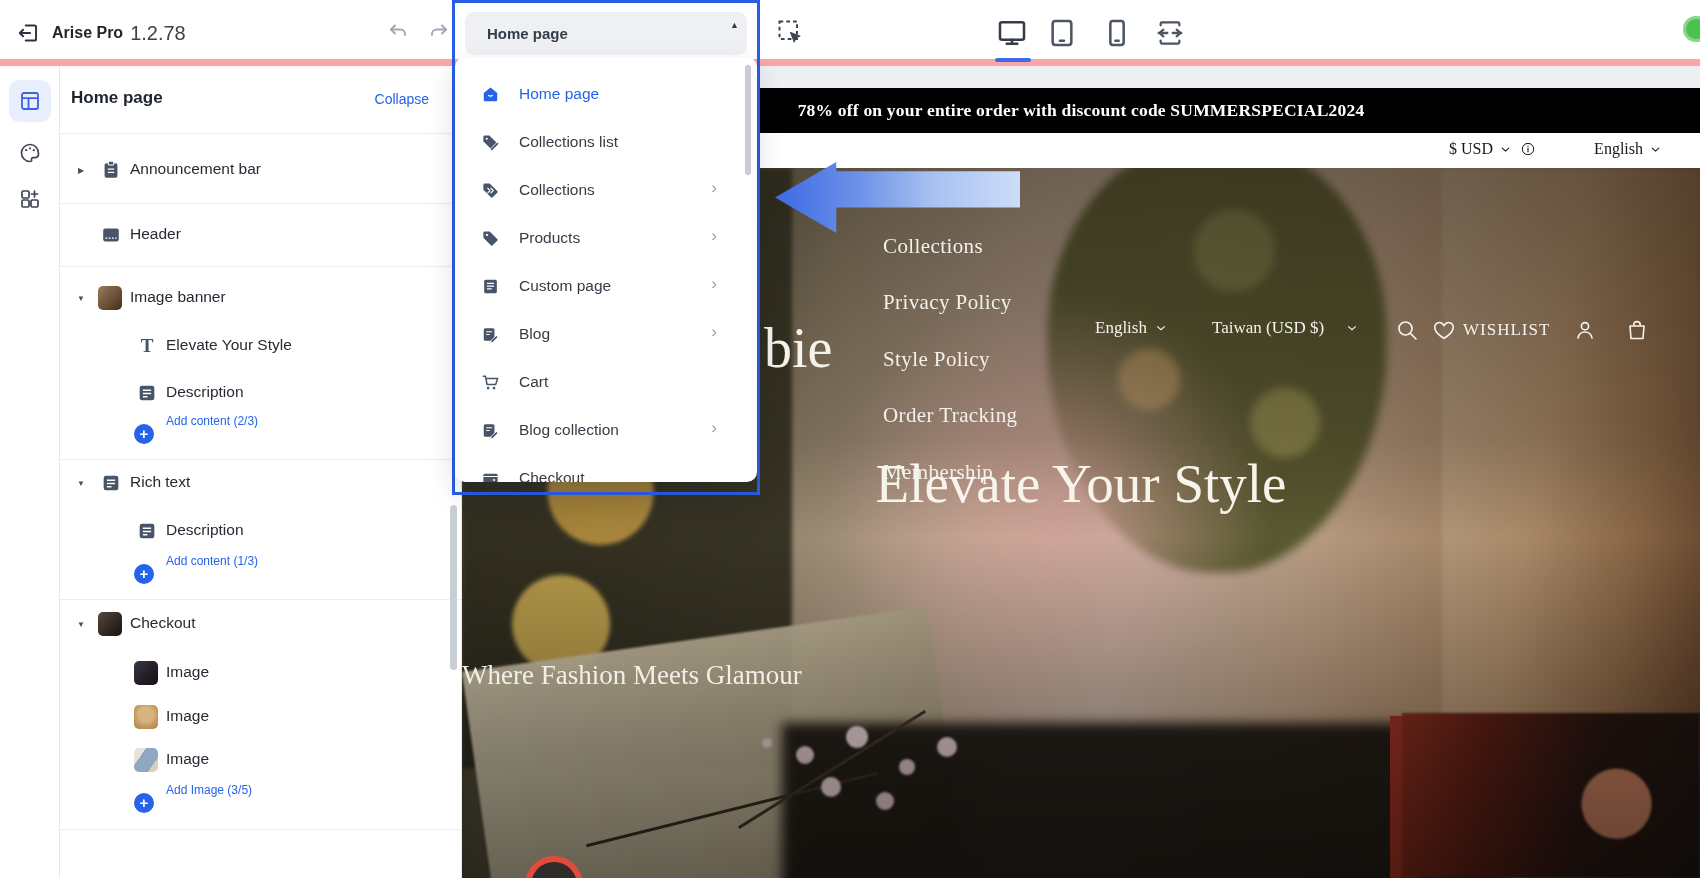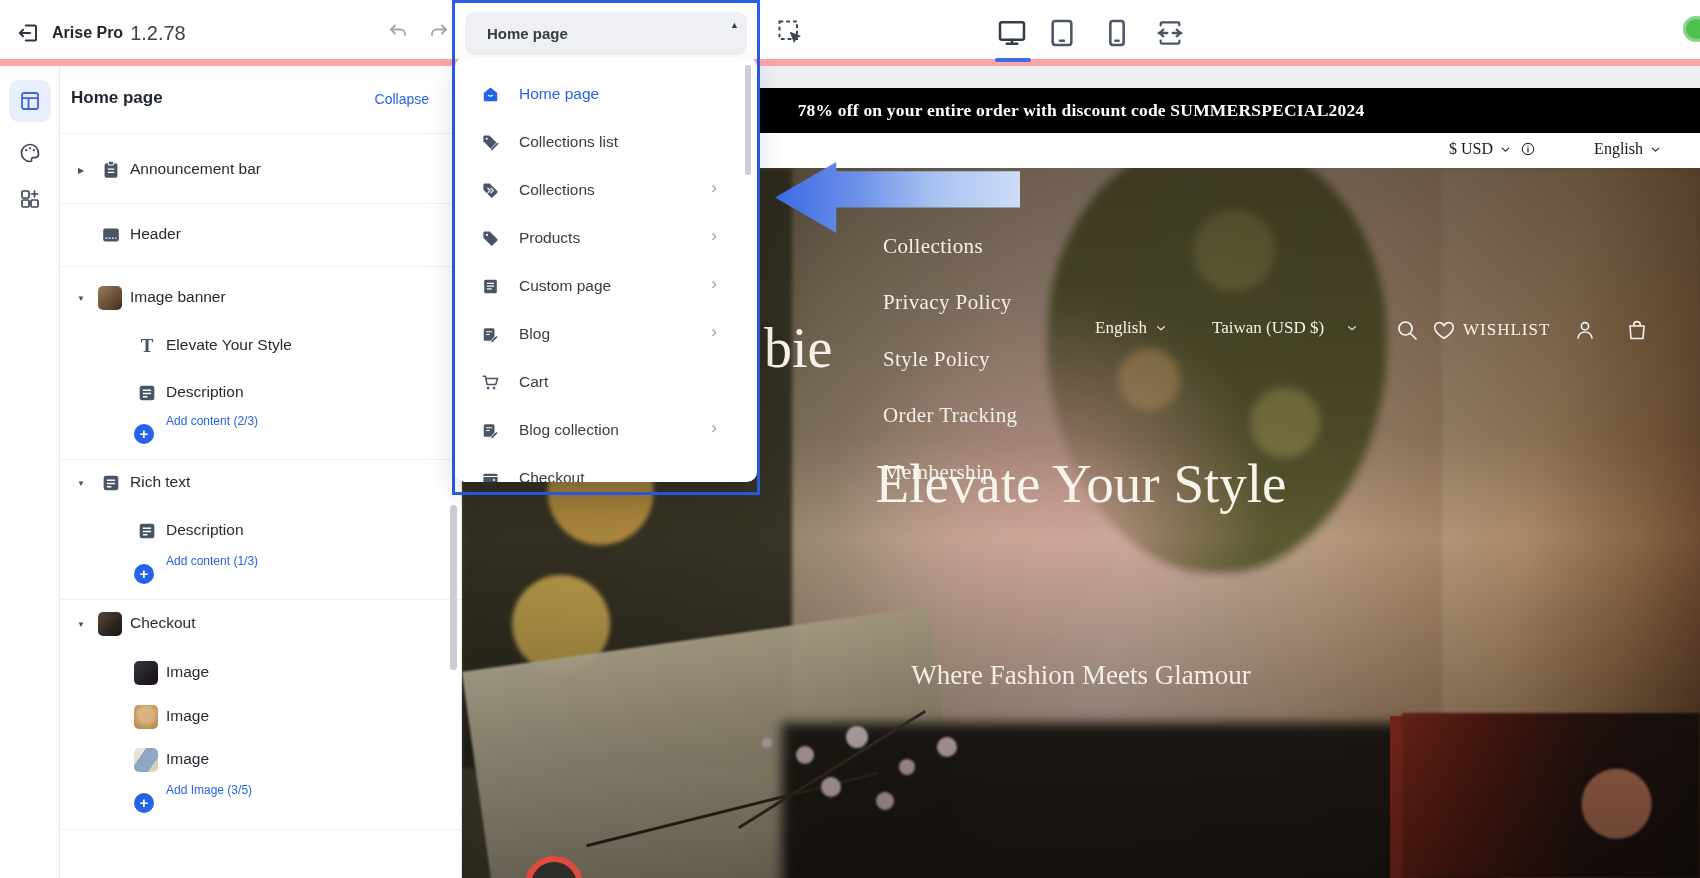--- a/index.html
+++ b/index.html
@@ -106,21 +106,21 @@
     background: linear-gradient(180deg, rgba(25,20,12,.5) 0%, rgba(25,20,12,.28) 38%, rgba(0,0,0,.05) 52%, rgba(0,0,0,.3) 78%, rgba(0,0,0,.48) 100%); }
 
   .logo-stub { position:absolute; left:292px; top:146px; width:5px; height:38px; background:#f2efe7; }
   .logo-frag { position:absolute; left:302px; top:122px; font-family:"Liberation Serif",serif; font-size:56px; color:#f5f2ea;margin-top:26px; }
   .site-nav-item { position:absolute; left:421px; font-family:"Liberation Serif",serif; font-size:21px; color:#f4f1ea; letter-spacing:.4px; cursor:pointer; pointer-events:auto; }
   .hdr-el { position:absolute; top:150px; font-family:"Liberation Serif",serif; font-size:17px; color:#f6f3ec; display:flex; align-items:center; gap:7px; pointer-events:auto; cursor:pointer; }
   .hdr-el svg { color:#f6f3ec; }
   .site-chev { width:14px; height:14px; }
   .hdr-icon { width:24px; height:24px; }
   .hero-title { position:absolute; left:0; top:284px; width:100%; text-align:center; font-family:"Liberation Serif",serif; font-size:55px; font-weight:400; color:#f7f4ec; }
-  .hero-sub { position:absolute; left:0; top:492px; width:100%; text-align:center; font-family:"Liberation Serif",serif; font-size:27px; color:#f3efe7; }
+  .hero-sub { position:absolute; left:0; top:492px; width:100%; font-family:"Liberation Serif",serif; font-size:27px; color:#f3efe7; }
   .red-bubble { position:absolute; left:63px; top:688px; width:58px; height:58px; border-radius:50%; border:6px solid #e14b3e; background:#2f2d2a; pointer-events:auto; cursor:pointer; }
   .rewards { position:absolute; left:1056px; top:602px; width:150px; height:60px; border:none; border-radius:30px; background:#fbe3bb; display:flex; align-items:center; justify-content:center; gap:10px; box-shadow:0 3px 10px rgba(0,0,0,.25); cursor:pointer; pointer-events:auto; }
   .rewards svg { width:23px; height:23px; color:#30302c; }
   .rewards-label { font-family:"Liberation Sans",sans-serif; font-size:18px; font-weight:700; color:#272b31; }
 
   
   .arrow-annotation { position:absolute; left:775px; top:162px; width:245px; height:71px; z-index:45;
     background:linear-gradient(90deg,#3b6ae4 0%,#6f93e8 35%,#a9c2f1 65%,#cdddf8 100%);
     clip-path: polygon(0 50%, 25% 0, 25% 13%, 100% 13%, 100% 64%, 25% 64%, 25% 100%); }
 </style>

